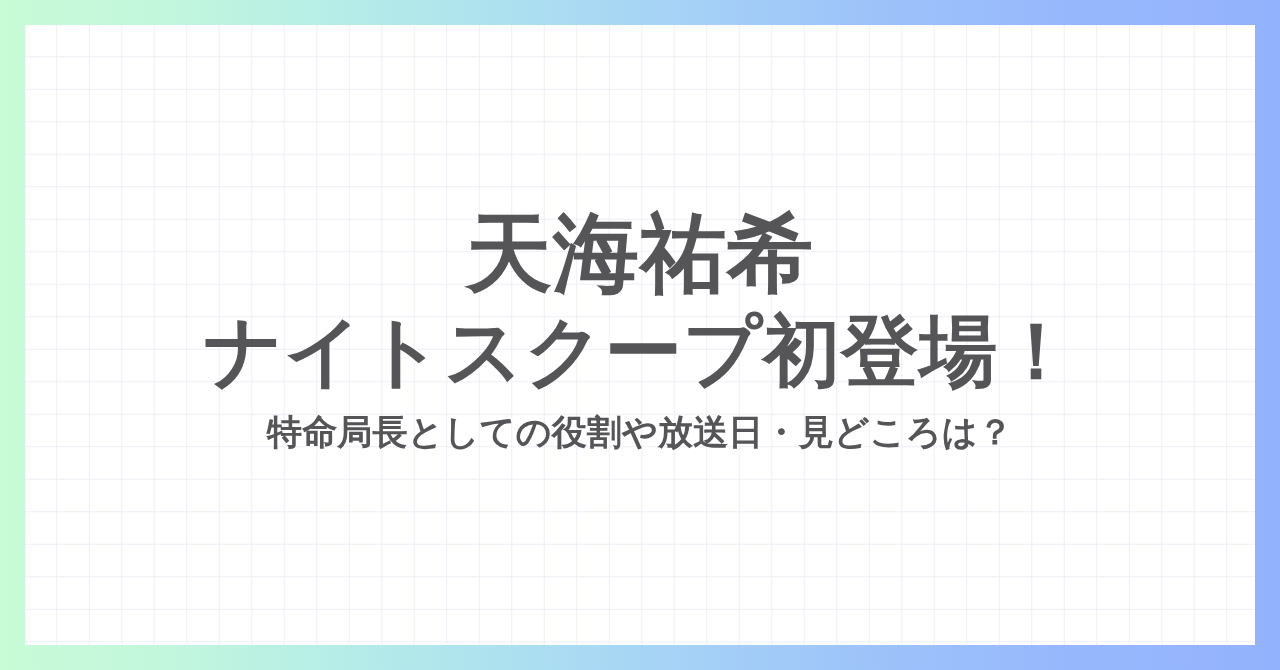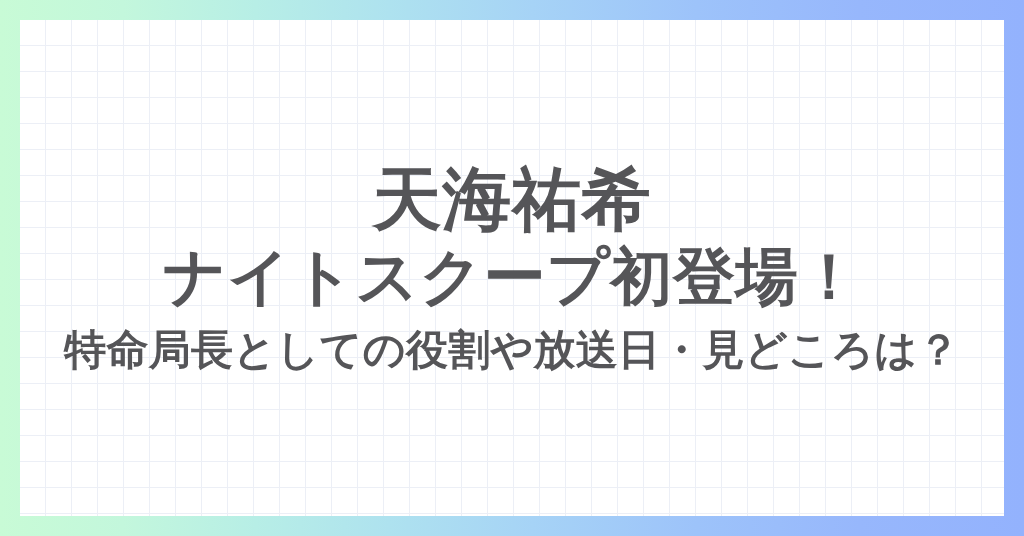--- a/index.html
+++ b/index.html
@@ -51,20 +51,21 @@
   
   .headline-block {
     position: absolute;
     left: 0;
     right: 0;
     top: 50%;
     transform: translateY(-50%);
     text-align: center;
     padding: 0 8px;
     box-sizing: border-box;
+    font-family: Liberation Mono, monospace;
   }
 
   .title-line {
     display: block;
     color: #555558;
     font-weight: 700;
     font-size: 70px;
     line-height: 1.18;
     letter-spacing: 0.01em;
     white-space: nowrap;
@@ -75,21 +76,21 @@
   }
 
   .title-line.line-two {
     font-size: 62px;
   }
 
   .subtitle-line {
     display: block;
     color: #555558;
     font-weight: 700;
-    font-size: 42px;
+    font-size: 28px;
     line-height: 1.32;
     letter-spacing: 0.005em;
     white-space: nowrap;
     margin-top: 8px;
   }
 </style>
 </head>
 <body>
 
 <div class="thumbnail-card">

